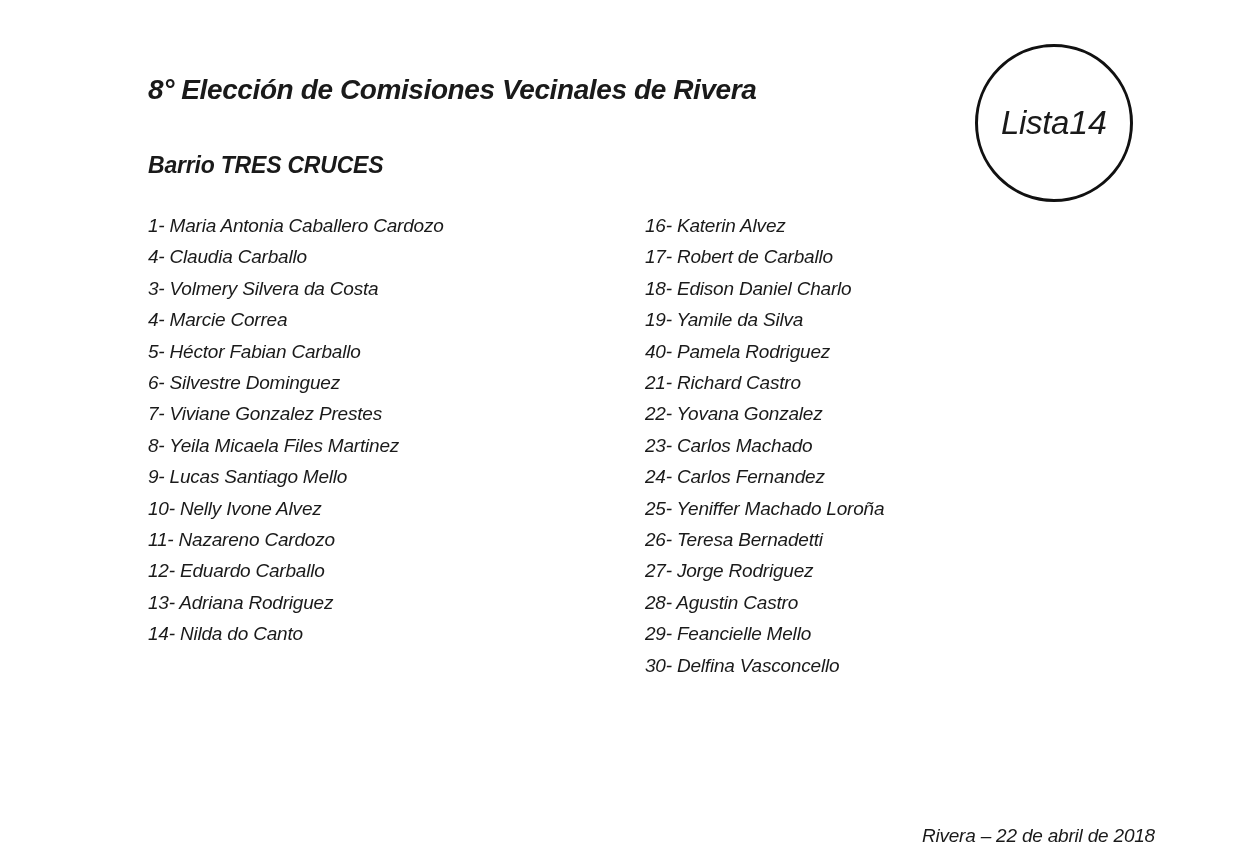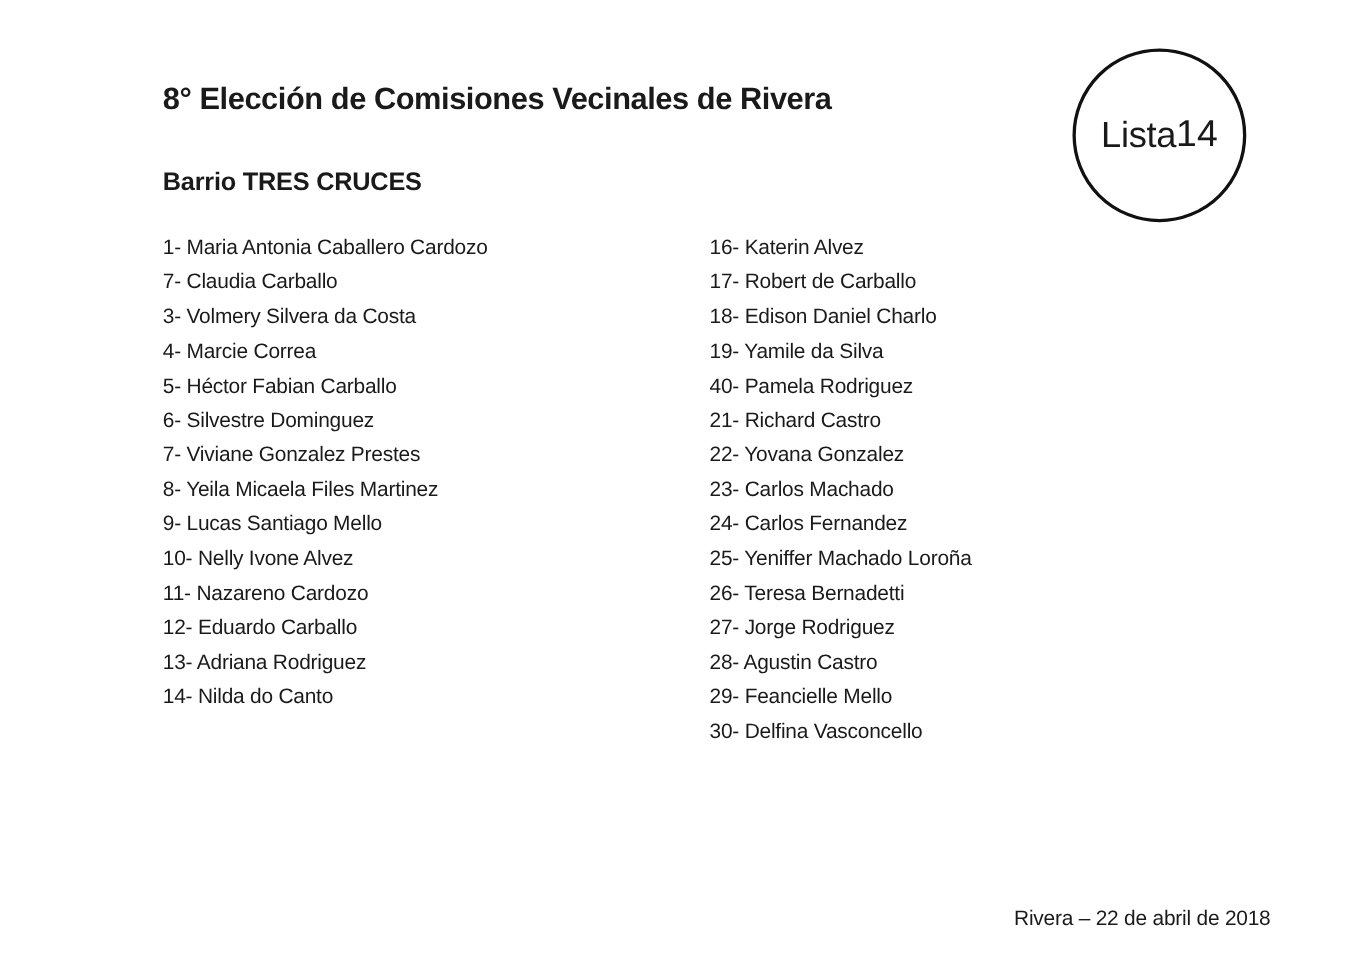--- a/index.html
+++ b/index.html
@@ -1,15 +1,15 @@
 <!DOCTYPE html>
 <html><head>
 <meta charset="utf-8">
 <style>
-  * { margin: 0; padding: 0; box-sizing: border-box; }
+  * { margin: 0; padding: 0; box-sizing: border-box; font-style: italic; }
   html, body {
     width: 1240px;
     height: 868px;
     background: #ffffff;
     font-family: "Liberation Sans", sans-serif;
     color: #1a1a1a;
     overflow: hidden;
   }
   .page {
     position: relative;
@@ -88,21 +88,21 @@
 
   <h2 class="doc-subtitle">Barrio TRES CRUCES</h2>
 
   <div class="lista-badge">
     <span class="line1">Lista</span>
     <span class="line2">14</span>
   </div>
 
   <ul class="candidate-col left">
     <li>1- Maria Antonia Caballero Cardozo</li>
-    <li>7- Claudia Carballo</li>
+    <li>4- Claudia Carballo</li>
     <li>3- Volmery Silvera da Costa</li>
     <li>4- Marcie Correa</li>
     <li>5- Héctor Fabian Carballo</li>
     <li>6- Silvestre Dominguez</li>
     <li>7- Viviane Gonzalez Prestes</li>
     <li>8- Yeila Micaela Files Martinez</li>
     <li>9- Lucas Santiago Mello</li>
     <li>10- Nelly Ivone Alvez</li>
     <li>11- Nazareno Cardozo</li>
     <li>12- Eduardo Carballo</li>

